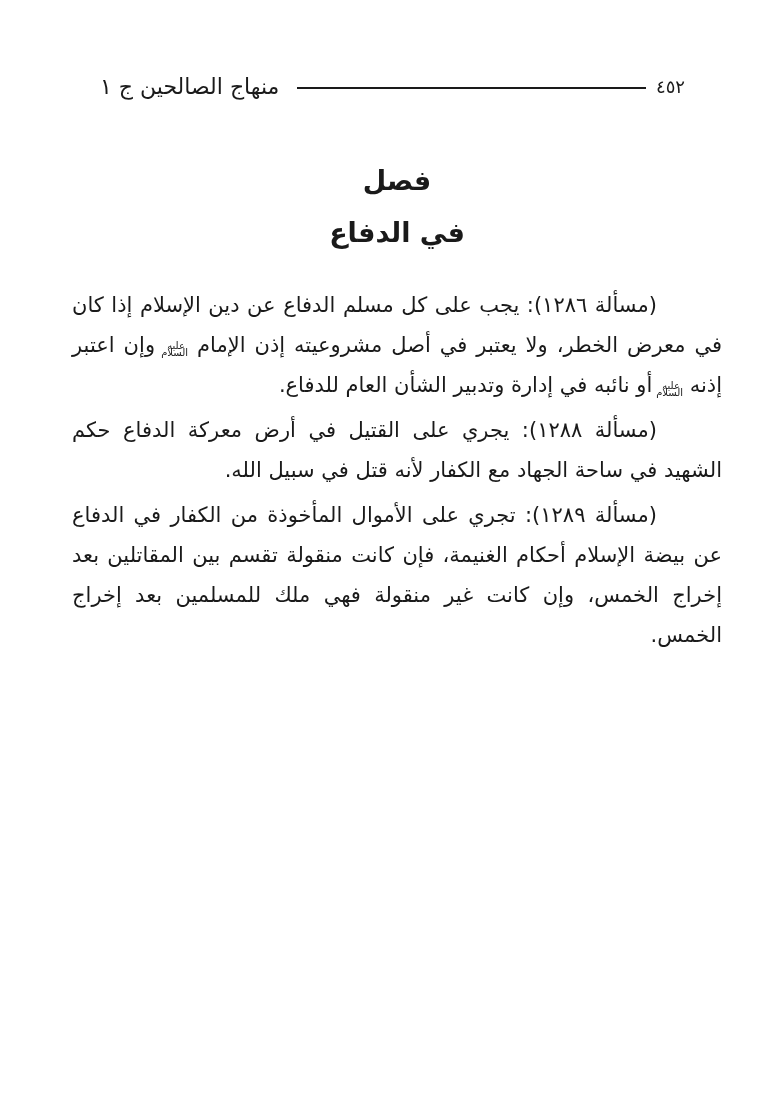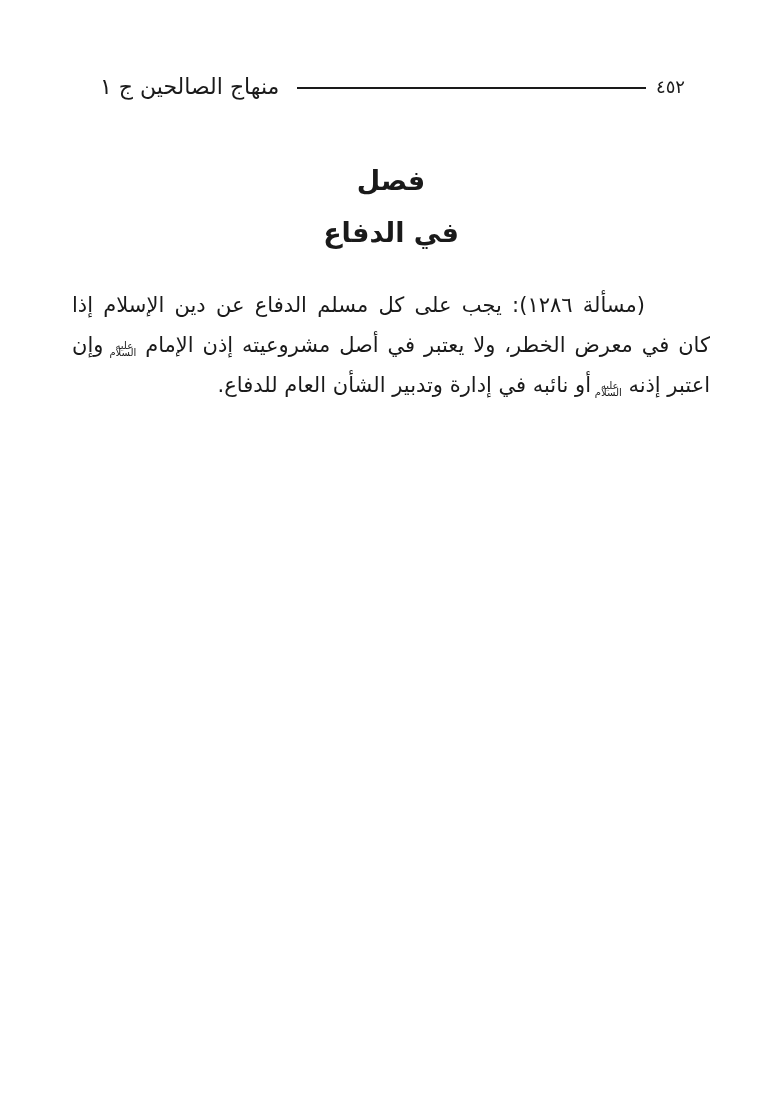--- a/index.html
+++ b/index.html
@@ -37,21 +37,21 @@
     border-top: 2px solid #1a1a1a;
     margin: 4px 10px 0 18px;
   }
   .book-title {
     font-size: 22px;
     white-space: nowrap;
   }
   .content {
     position: absolute;
     top: 163px;
-    right: 72px;
+    right: 60px;
     left: 72px;
   }
   .section-title {
     margin: 0 0 16px 0;
     text-align: center;
     font-size: 27px;
     line-height: 36px;
     font-weight: 700;
   }
   .section-subtitle {
@@ -93,16 +93,18 @@
     <span class="header-rule"></span>
     <span class="book-title">منهاج الصالحين ج ١</span>
   </div>
 
   <div class="content">
     <h1 class="section-title">فصل</h1>
     <h2 class="section-subtitle">في الدفاع</h2>
 
     <div class="body-text">
         <p class="para">(مسألة ١٢٨٦): يجب على كل مسلم الدفاع عن دين الإسلام إذا كان في معرض الخطر، ولا يعتبر في أصل مشروعيته إذن الإمام <span class="honorific">عليه السلام</span> وإن اعتبر إذنه <span class="honorific">عليه السلام</span> أو نائبه في إدارة وتدبير الشأن العام للدفاع.</p>
+        <p class="para">(مسألة ١٢٨٨): يجري على القتيل في أرض معركة الدفاع حكم الشهيد في ساحة الجهاد مع الكفار لأنه قتل في سبيل الله.</p>
+        <p class="para">(مسألة ١٢٨٩): تجري على الأموال المأخوذة من الكفار في الدفاع عن بيضة الإسلام أحكام الغنيمة، فإن كانت منقولة تقسم بين المقاتلين بعد إخراج الخمس، وإن كانت غير منقولة فهي ملك للمسلمين بعد إخراج الخمس.</p>
       </div>
   </div>
 
 </div>
 
 </body></html>

